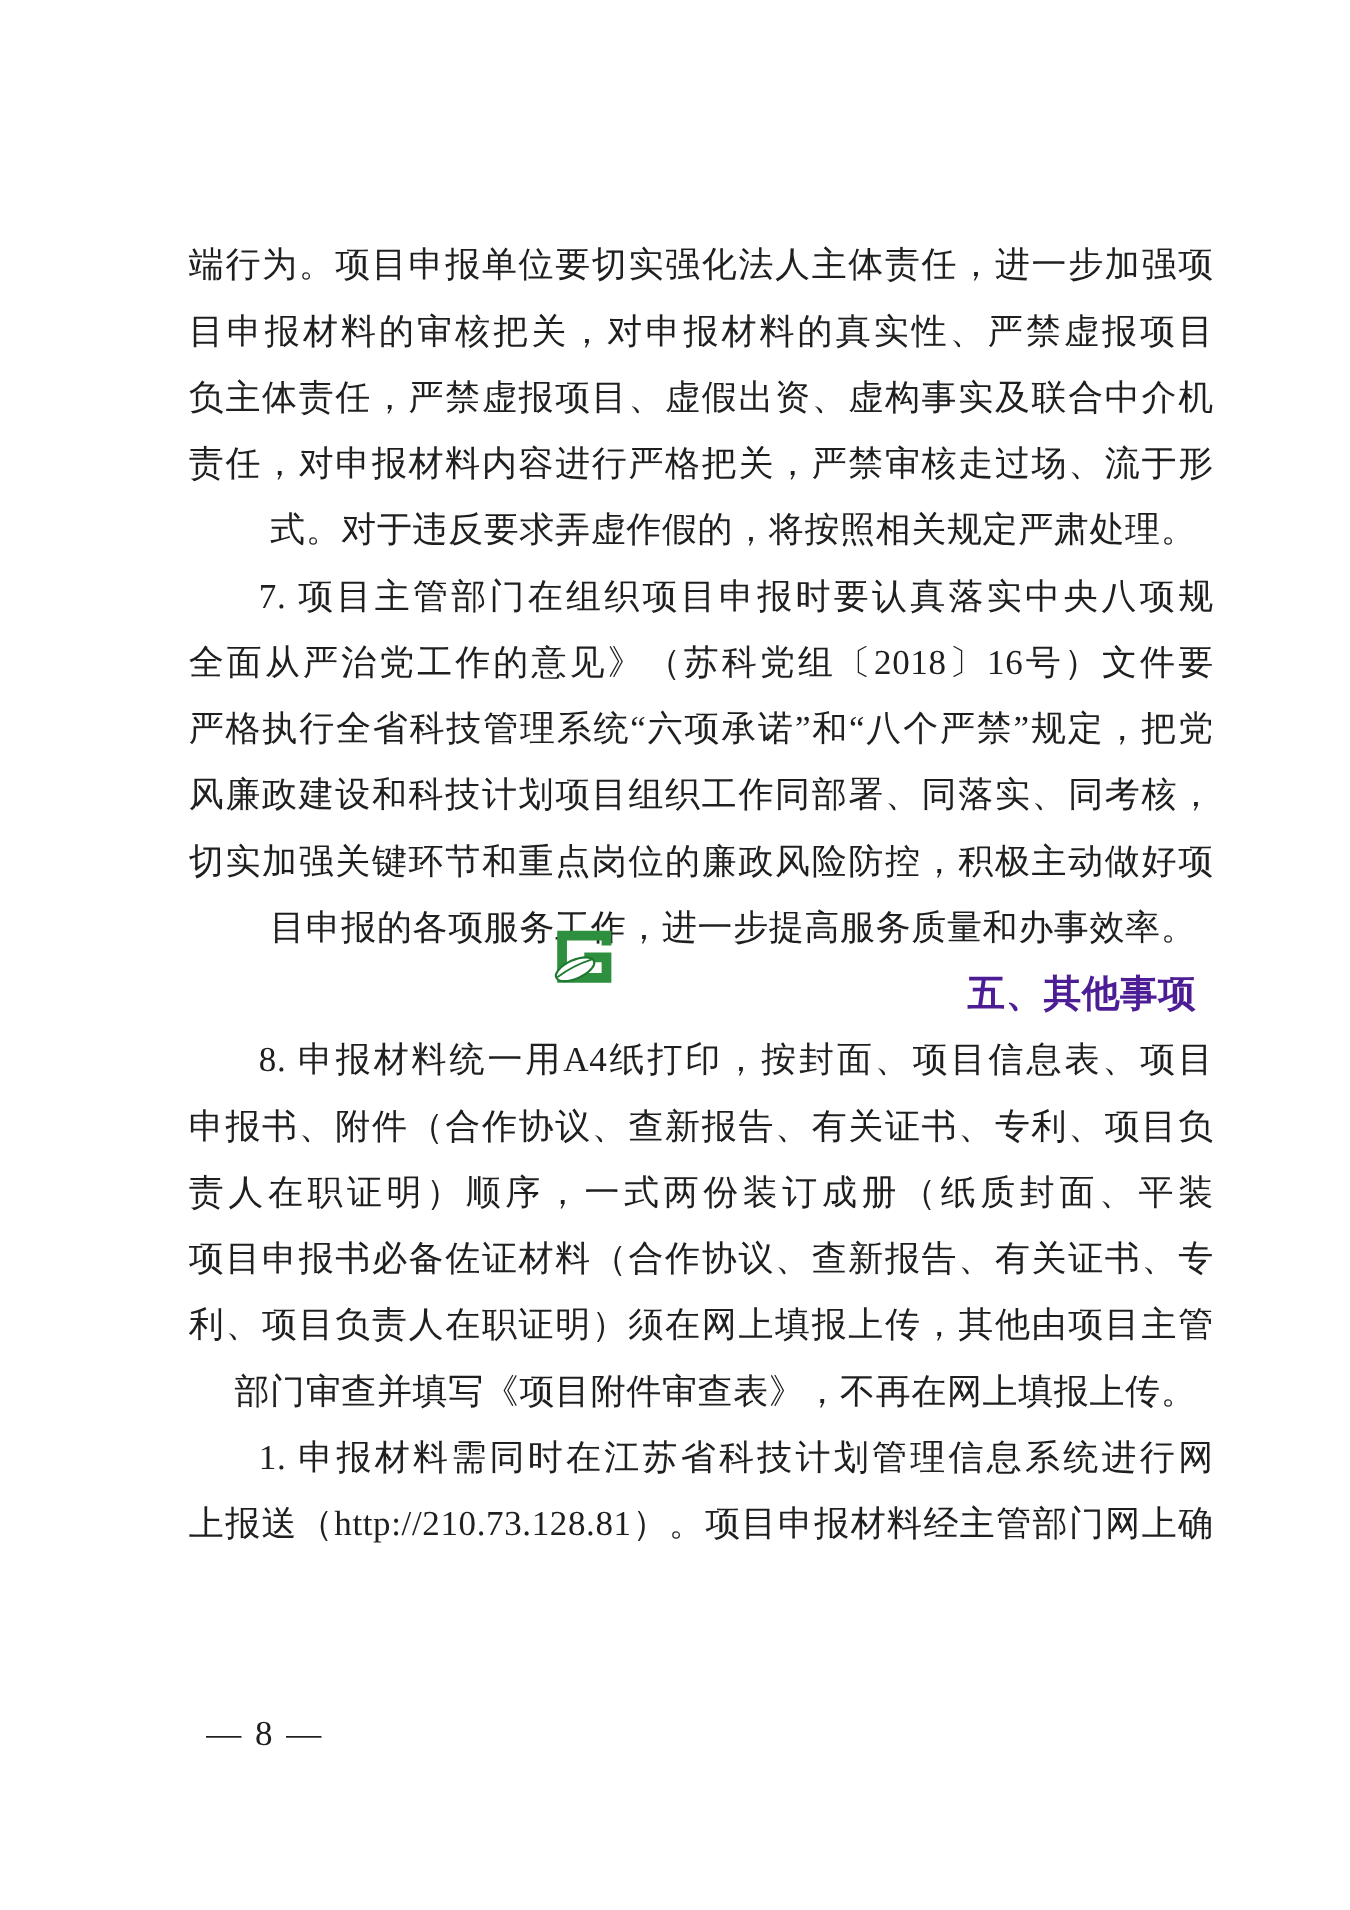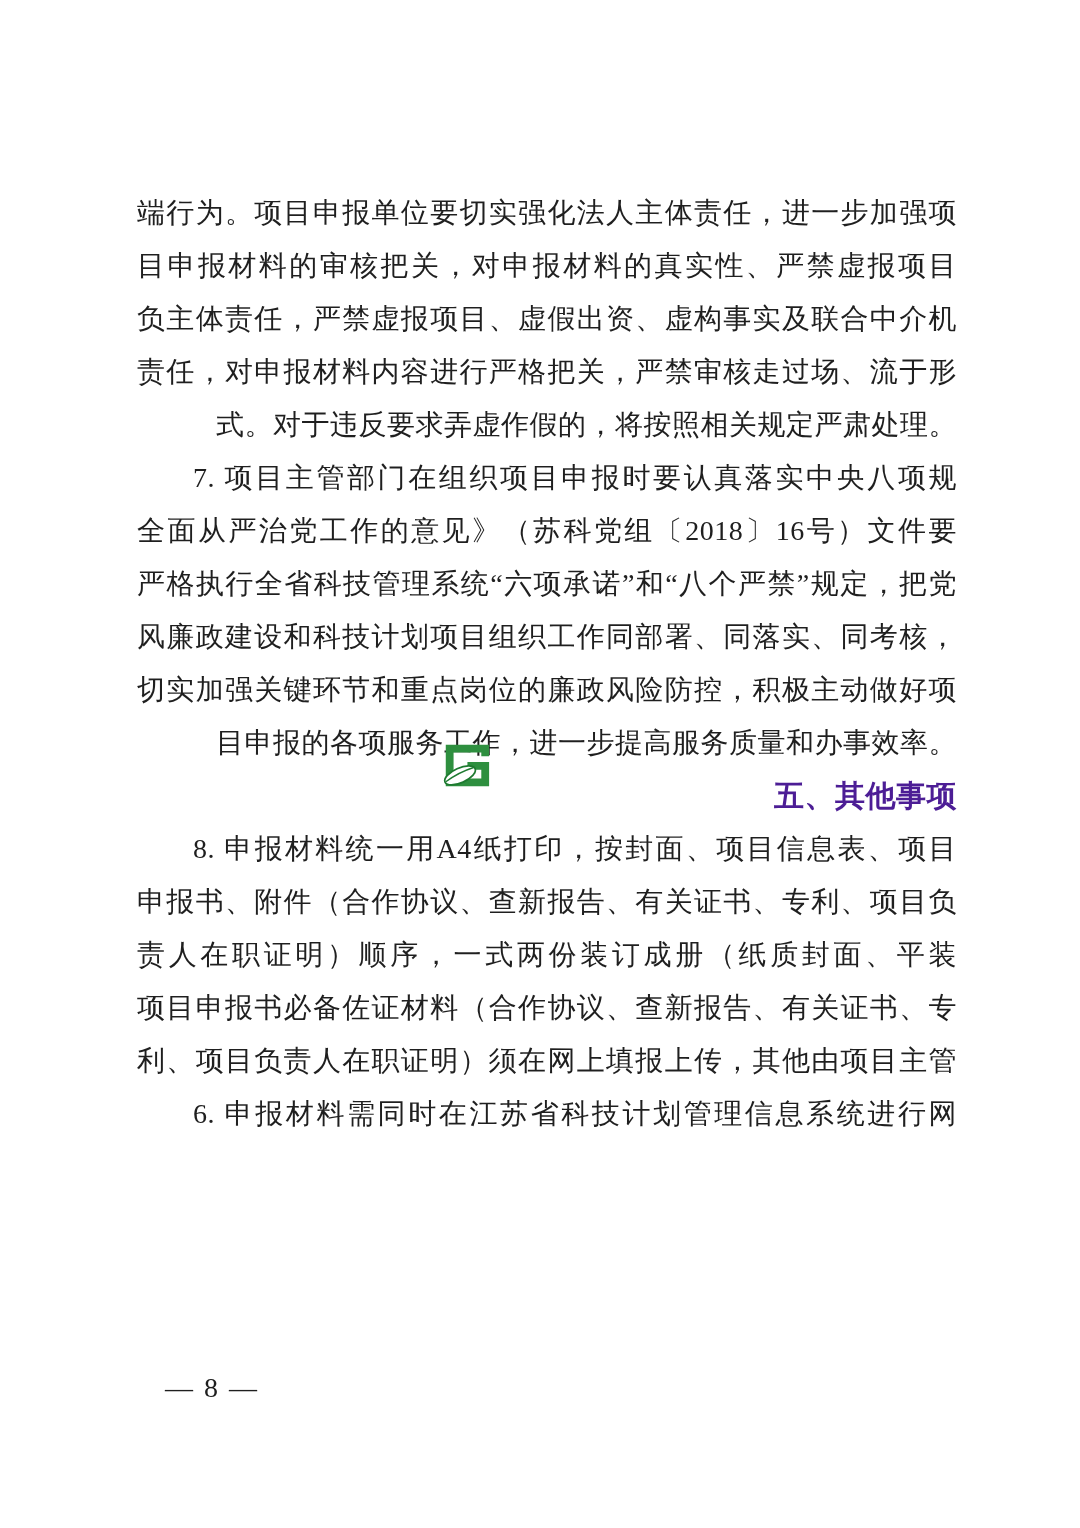--- a/index.html
+++ b/index.html
@@ -23,20 +23,21 @@
     letter-spacing:0.5px;
     color:#1f1f1f;
     overflow:hidden;
     white-space:nowrap;
     text-align:right;
   }
   .line.just {
     white-space:normal;
     text-align:justify;
     text-align-last:justify;
+    margin-left:14px;
   }
   .line.ind { text-indent:56px; }
   .line.heading {
     font-family:"Liberation Sans","DejaVu Sans",sans-serif;
     font-weight:bold;
     font-size:30px;
     color:#4c1d95;
   }
   .fade-overlay {
     position:absolute;
@@ -75,21 +76,23 @@
       <div class="line just">严格执行全省科技管理系统“六项承诺”和“八个严禁”规定，把党</div>
       <div class="line just">风廉政建设和科技计划项目组织工作同部署、同落实、同考核，</div>
       <div class="line just">切实加强关键环节和重点岗位的廉政风险防控，积极主动做好项</div>
       <div class="line">目申报的各项服务工作，进一步提高服务质量和办事效率。</div>
       <div class="line heading ind">五、其他事项</div>
       <div class="line just ind">8. 申报材料统一用A4纸打印，按封面、项目信息表、项目</div>
       <div class="line just">申报书、附件（合作协议、查新报告、有关证书、专利、项目负</div>
       <div class="line just">责人在职证明）顺序，一式两份装订成册（纸质封面、平装订）。</div>
       <div class="line just">项目申报书必备佐证材料（合作协议、查新报告、有关证书、专</div>
       <div class="line just">利、项目负责人在职证明）须在网上填报上传，其他由项目主管</div>
-      <div class="line just ind">6. 申报材料需同时在江苏省科技计划管理信息系统进行网</div>
+      <div class="line">部门审查并填写《项目附件审查表》，不再在网上填报上传。</div>
+      <div class="line just ind">1. 申报材料需同时在江苏省科技计划管理信息系统进行网</div>
+      <div class="line just">上报送（http://210.73.128.81）。项目申报材料经主管部门网上确</div>
     </div>
 
   <div class="fade-overlay"></div>
 
   <div class="watermark">
     <svg width="52" height="52" viewBox="0 0 60 60" xmlns="http://www.w3.org/2000/svg">
 
       <path d="M51 20 V11 H10 V50 H51 V31 H35 V40" fill="none" stroke="#2e8f3f" stroke-width="9" stroke-linecap="butt"></path>
 
       <g transform="rotate(-24 22 42)">

